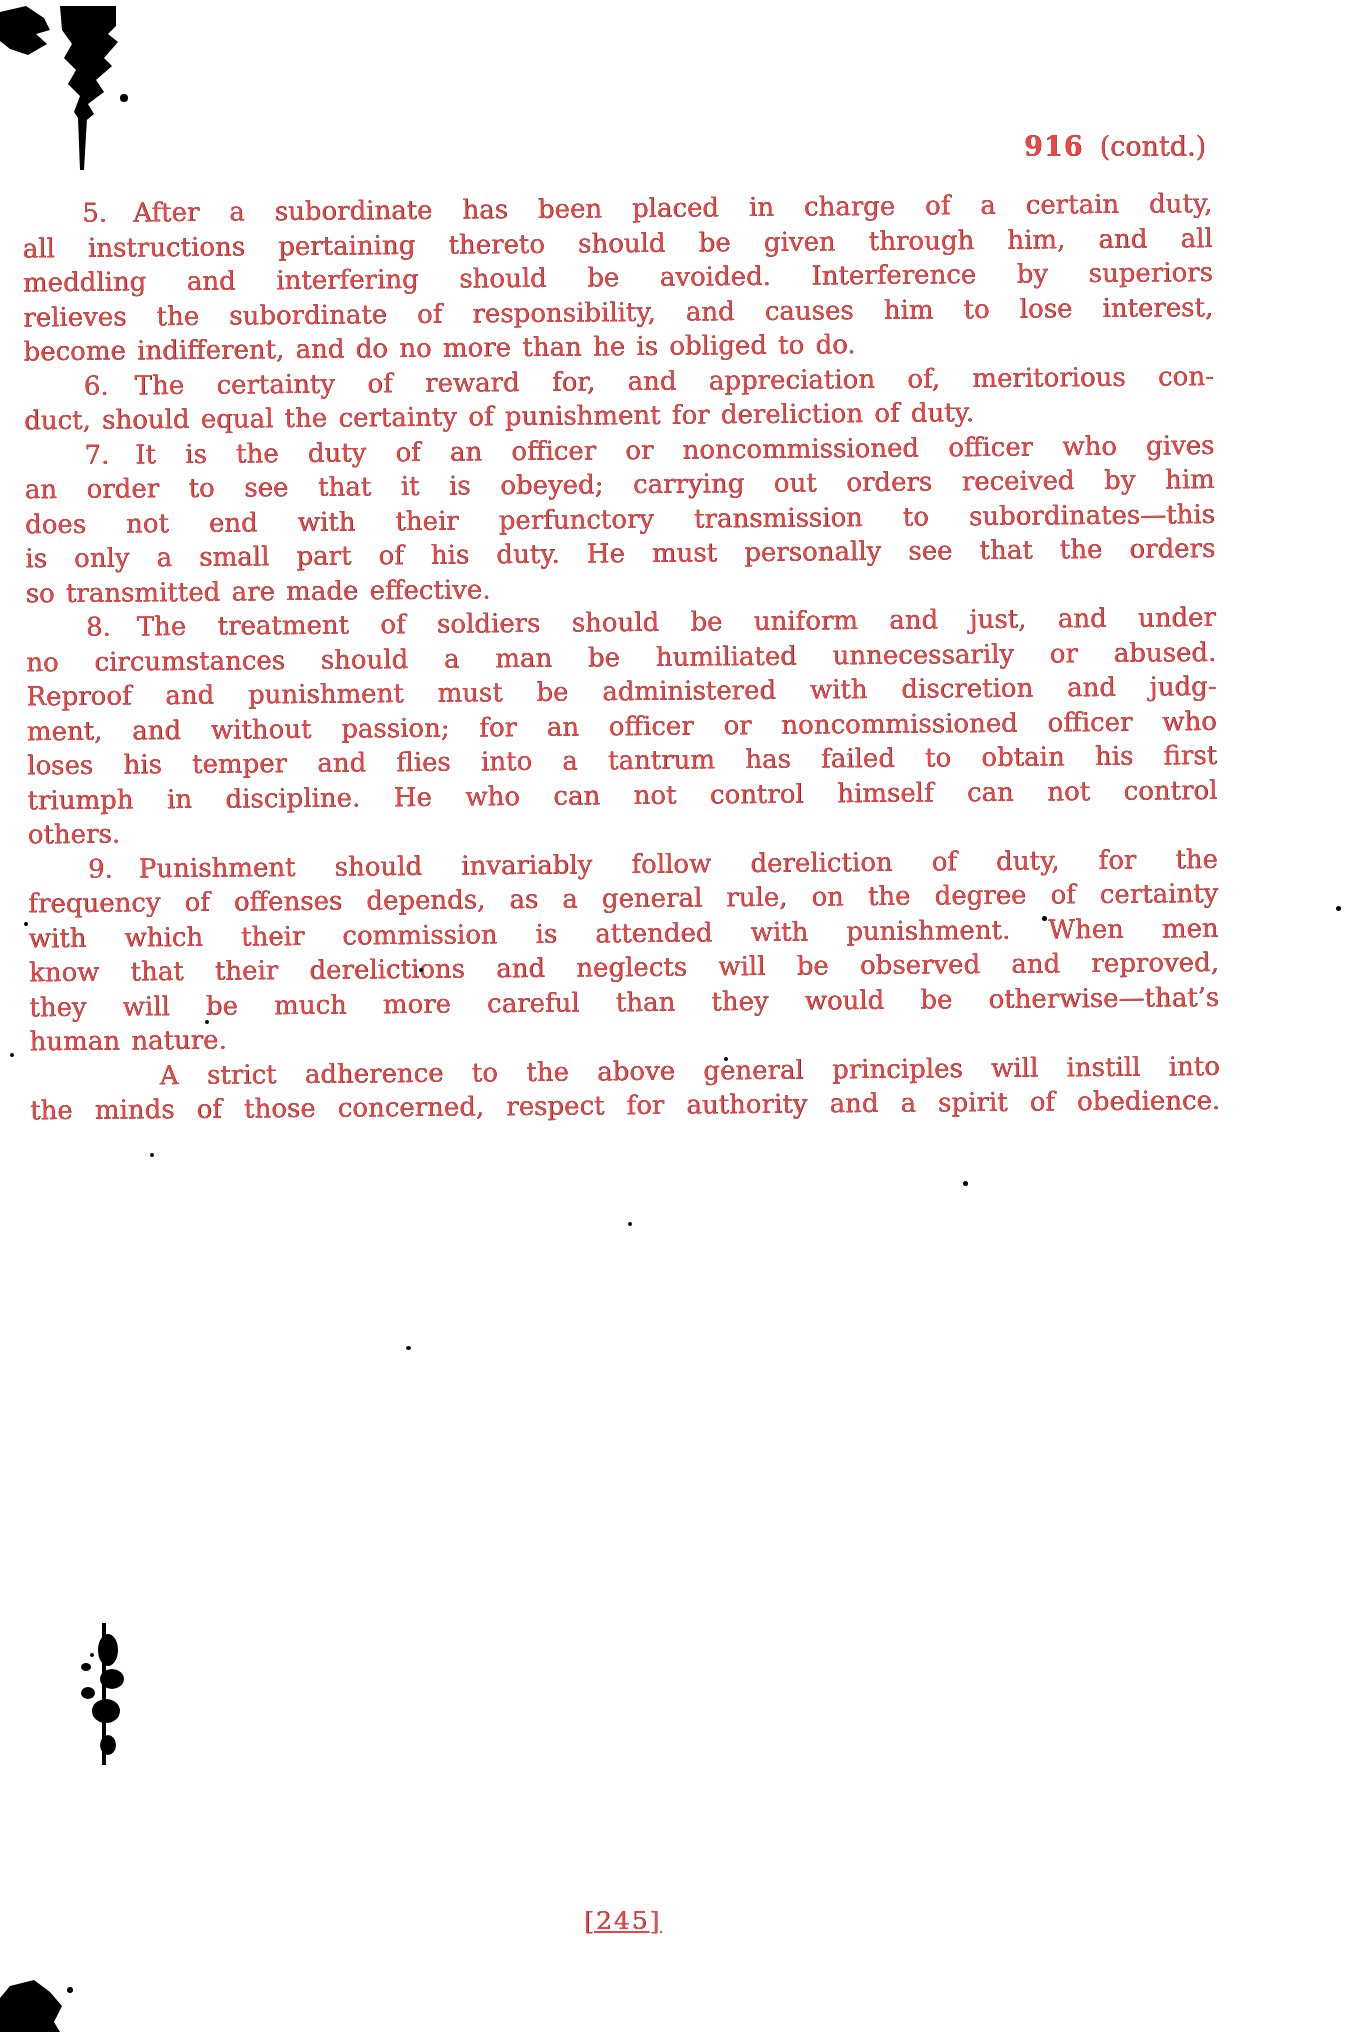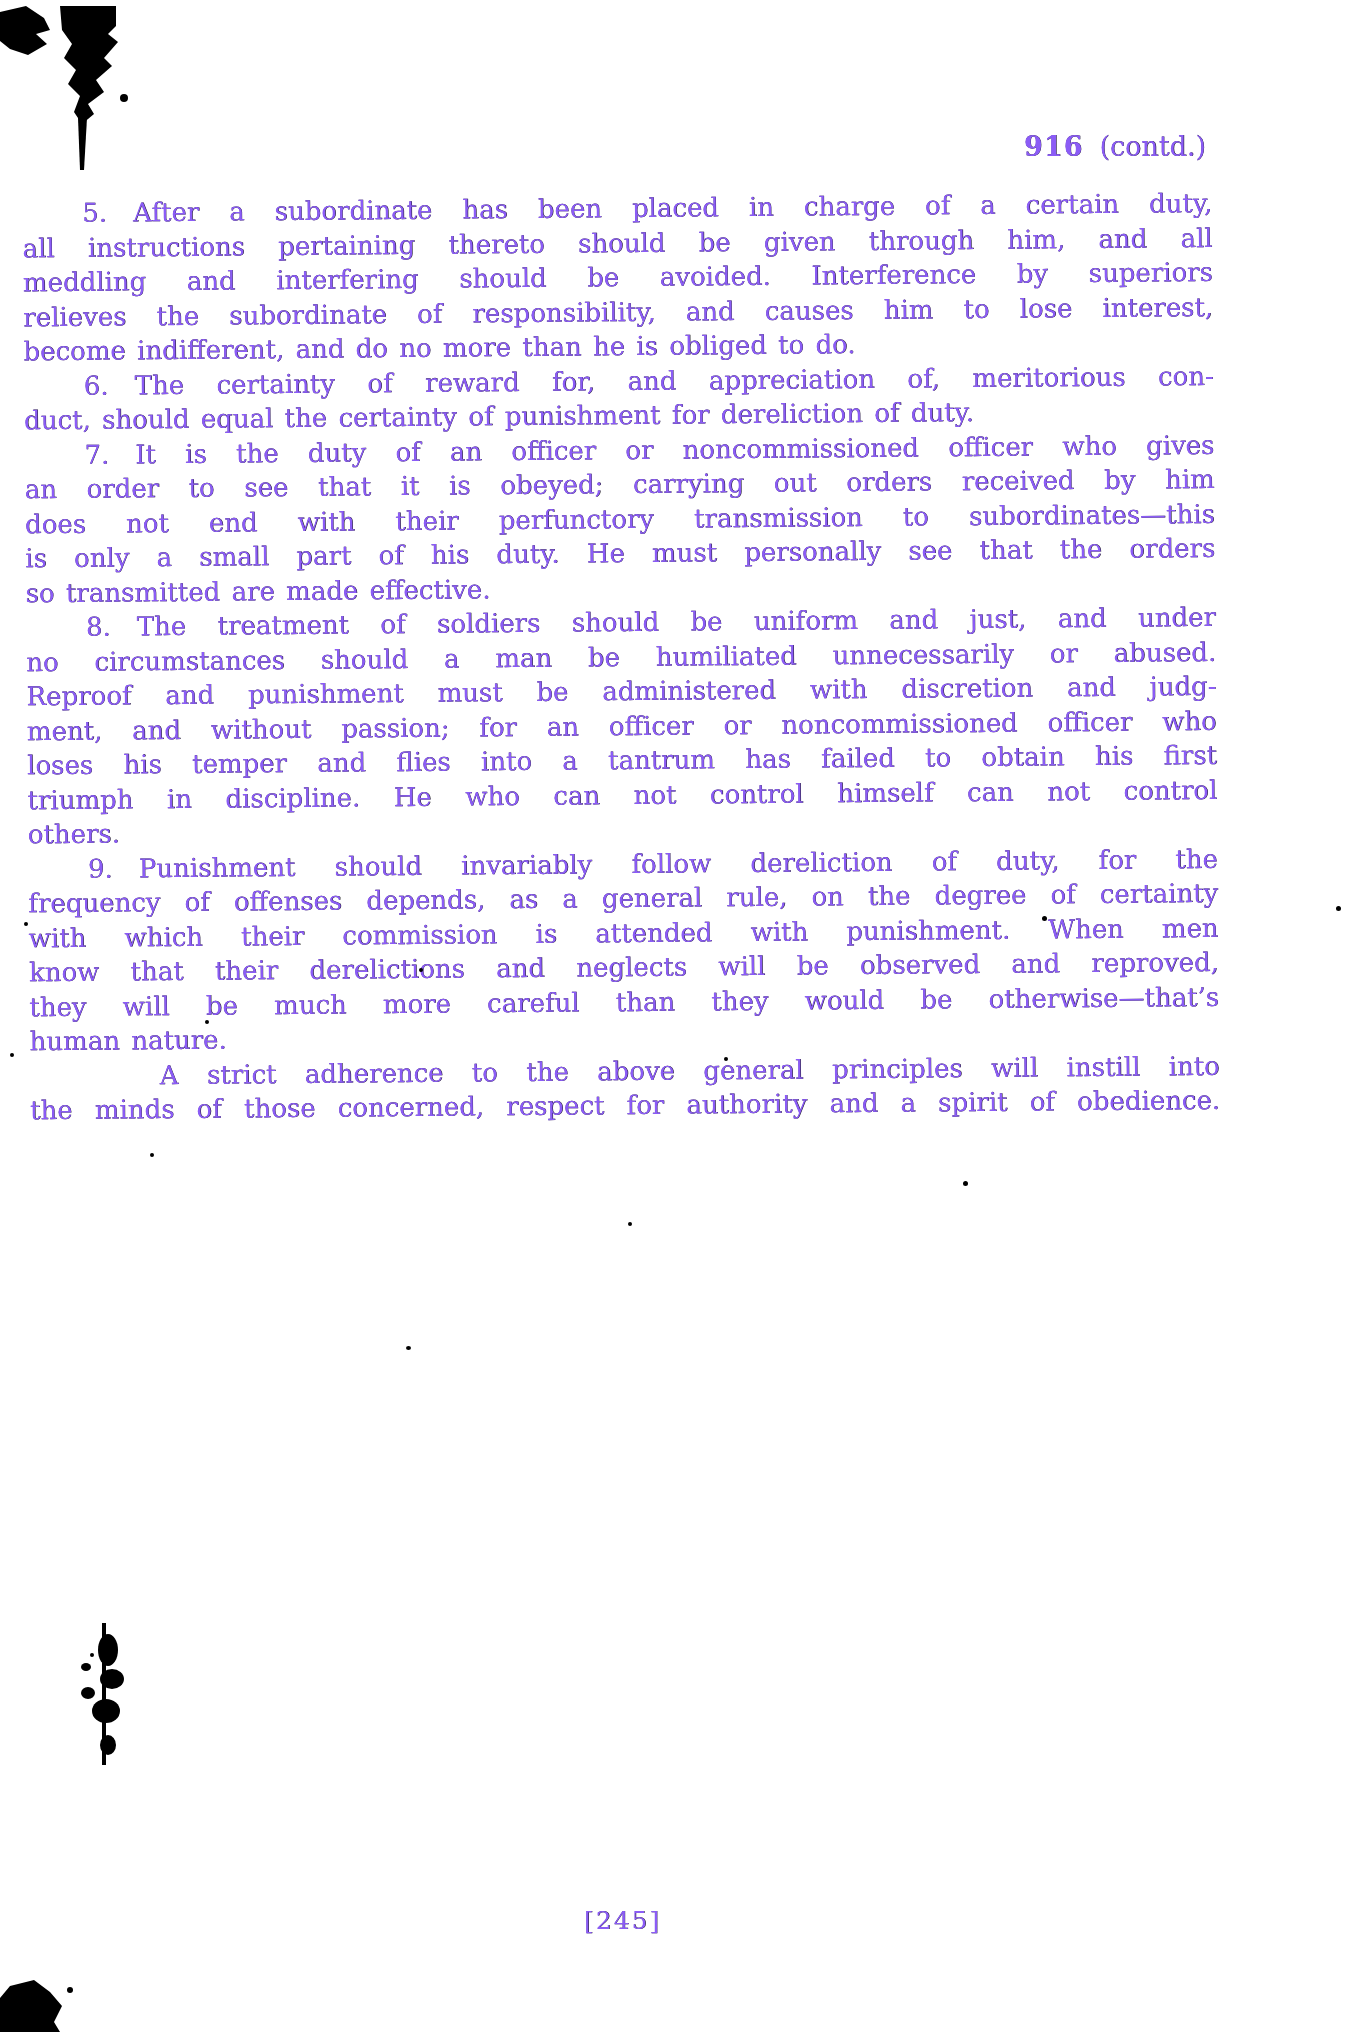--- a/index.html
+++ b/index.html
@@ -2,21 +2,21 @@
 <html><head>
 <meta charset="utf-8">
 <style>
   html,body{margin:0;padding:0;background:#777;}
   .page{
     position:relative;
     width:1364px;height:2032px;
     background:#ffffff;
     overflow:hidden;
     font-family:"DejaVu Serif","Liberation Serif",serif;
-    color:#8b5cf6;
+    color:#ef4444;
   }
   
   .hdr{
     position:absolute;top:132px;right:158px;
     font-size:27px;line-height:30px;white-space:nowrap;
     text-shadow:0.3px 0 0 #111;
   }
   .hdr .num{font-weight:bold;letter-spacing:1px;}
   .hdr .suffix{margin-left:16px;}
   
@@ -36,20 +36,21 @@
   }
   .line.end{text-align-last:left;}
   .line.first{text-indent:60px;}
   .closing .line.first{text-indent:130px;}
   .pnum{margin-right:26px;}
   
   .footer{
     position:absolute;left:584px;top:1906px;
     font-size:25px;letter-spacing:2px;
     text-shadow:0.4px 0 0 #111;
+    text-decoration:underline;
   }
   
   .ink{position:absolute;}
   .speck{position:absolute;background:#000;border-radius:50%;}
 </style>
 </head>
 <body>
 
 <div class="page">
 

